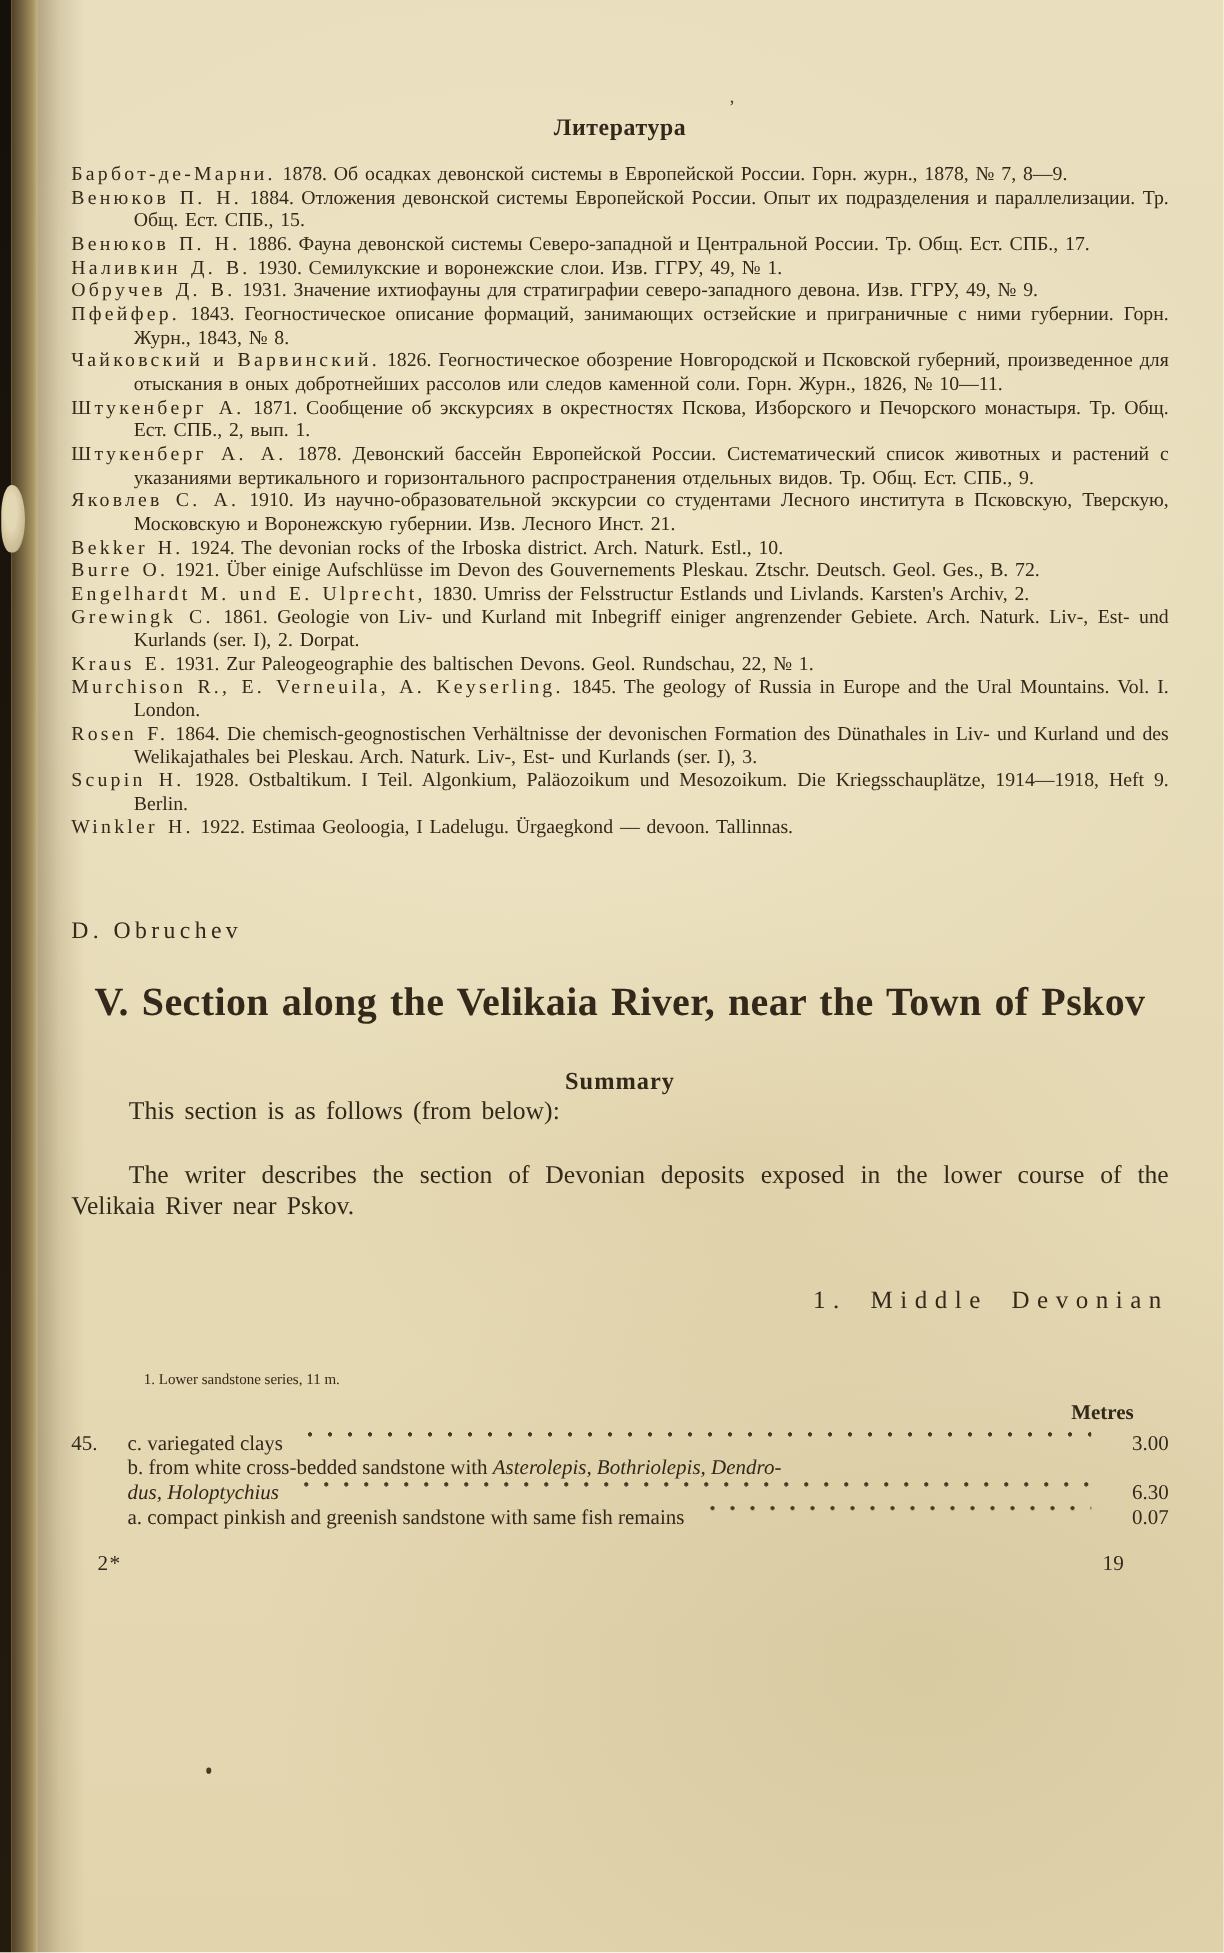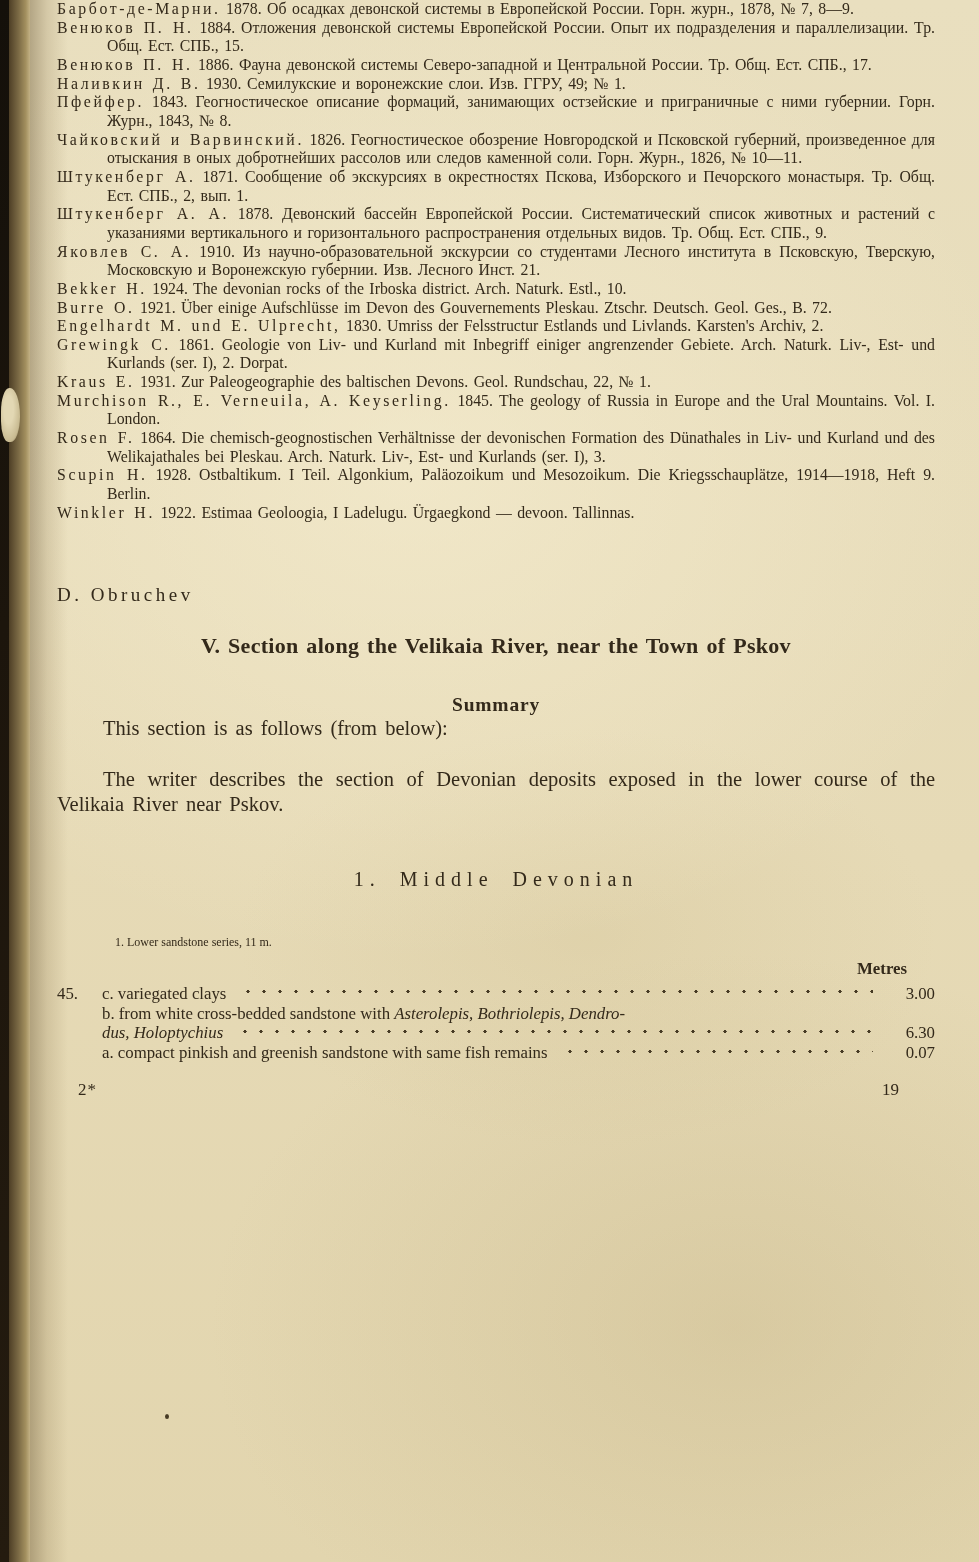--- a/index.html
+++ b/index.html
@@ -74,21 +74,21 @@
   
   .obruchev {
     margin: 62px 0 0 0;
     font-size: 19px;
     letter-spacing: 3.5px;
   }
   .main-heading {
     margin: 27px 10px 0 10px;
     text-align: center;
     font-weight: bold;
-    font-size: 22px;
+    font-size: 32px;
     letter-spacing: 0.3px;
     word-spacing: 2px;
   }
   .summary-heading {
     margin: 35px 0 0 0;
     text-align: center;
     font-weight: bold;
     font-size: 19.5px;
     letter-spacing: 0.8px;
   }
@@ -96,39 +96,39 @@
     margin: 0;
     font-size: 20.5px;
     line-height: 25.5px;
     text-align: justify;
     word-spacing: 3px;
   }
   .para.first { margin-top: 25px; }
   .para .indent { display: inline-block; width: 46px; }
   .devonian-heading {
     margin: 50px 0 0 0;
-    text-align: center;
+    text-align: right;
     font-size: 20px;
     letter-spacing: 6px;
     word-spacing: 8px;
   }
   .series-heading {
     margin: 44px 0 0 58px;
     font-weight: normal;
     font-size: 12px;
   }
   .metres-label {
     margin: 9px 28px 0 0;
     text-align: right;
     font-weight: bold;
     font-size: 16.8px;
   }
   
   .measures { margin-top: 5px; font-size: 16.8px; }
-  .mrow { display: flex; align-items: center; line-height: 19.8px; }
+  .mrow { display: flex; align-items: flex-start; line-height: 19.8px; }
   .mnum { width: 45px; flex: 0 0 45px; }
   .mval { flex: 0 0 52px; width: 52px; text-align: right; }
   .leader {
     flex: 1 1 auto;
     height: 6px;
     margin: 0 10px 4px 12px;
     background-image: radial-gradient(circle, #463a24 1.45px, rgba(0,0,0,0) 1.8px);
     background-size: 16px 5px;
     background-repeat: repeat-x;
     background-position: 2px center;
@@ -152,26 +152,28 @@
   <div class="binding-black"></div>
   <div class="binding-brown"></div>
   <div class="binding-chip"></div>
   <div class="binding-shadow"></div>
 
   <span class="tick-mark">’</span>
   <div class="paper-speck"></div>
 
   <div class="text-block">
 
+    <div class="page-title">Литература</div>
 
     <div class="bib">
       <p><span class="author">Барбот-де-Марни.</span> <span>1878. Об осадках девонской системы в Европейской России. Горн. журн., 1878, № 7, 8—9.</span></p>
       <p><span class="author">Венюков П. Н.</span> <span>1884. Отложения девонской системы Европейской России. Опыт их подразделения и параллелизации. Тр. Общ. Ест. СПБ., 15.</span></p>
       <p><span class="author">Венюков П. Н.</span> <span>1886. Фауна девонской системы Северо-западной и Центральной России. Тр. Общ. Ест. СПБ., 17.</span></p>
       <p><span class="author">Наливкин Д. В.</span> <span>1930. Семилукские и воронежские слои. Изв. ГГРУ, 49, № 1.</span></p>
+      <p><span class="author">Обручев Д. В.</span> <span>1931. Значение ихтиофауны для стратиграфии северо-западного девона. Изв. ГГРУ, 49, № 9.</span></p>
       <p><span class="author">Пфейфер.</span> <span>1843. Геогностическое описание формаций, занимающих остзейские и приграничные с ними губернии. Горн. Журн., 1843, № 8.</span></p>
       <p><span class="author">Чайковский и Варвинский.</span> <span>1826. Геогностическое обозрение Новгородской и Псковской губерний, произведенное для отыскания в оных добротнейших рассолов или следов каменной соли. Горн. Журн., 1826, № 10—11.</span></p>
       <p><span class="author">Штукенберг А.</span> <span>1871. Сообщение об экскурсиях в окрестностях Пскова, Изборского и Печорского монастыря. Тр. Общ. Ест. СПБ., 2, вып. 1.</span></p>
       <p><span class="author">Штукенберг А. А.</span> <span>1878. Девонский бассейн Европейской России. Систематический список животных и растений с указаниями вертикального и горизонтального распространения отдельных видов. Тр. Общ. Ест. СПБ., 9.</span></p>
       <p><span class="author">Яковлев С. А.</span> <span>1910. Из научно-образовательной экскурсии со студентами Лесного института в Псковскую, Тверскую, Московскую и Воронежскую губернии. Изв. Лесного Инст. 21.</span></p>
       <p><span class="author">Bekker H.</span> <span>1924. The devonian rocks of the Irboska district. Arch. Naturk. Estl., 10.</span></p>
       <p><span class="author">Burre O.</span> <span>1921. Über einige Aufschlüsse im Devon des Gouvernements Pleskau. Ztschr. Deutsch. Geol. Ges., B. 72.</span></p>
       <p><span class="author">Engelhardt M. und E. Ulprecht,</span> <span>1830. Umriss der Felsstructur Estlands und Livlands. Karsten's Archiv, 2.</span></p>
       <p><span class="author">Grewingk C.</span> <span>1861. Geologie von Liv- und Kurland mit Inbegriff einiger angrenzender Gebiete. Arch. Naturk. Liv-, Est- und Kurlands (ser. I), 2. Dorpat.</span></p>
       <p><span class="author">Kraus E.</span> <span>1931. Zur Paleogeographie des baltischen Devons. Geol. Rundschau, 22, № 1.</span></p>

